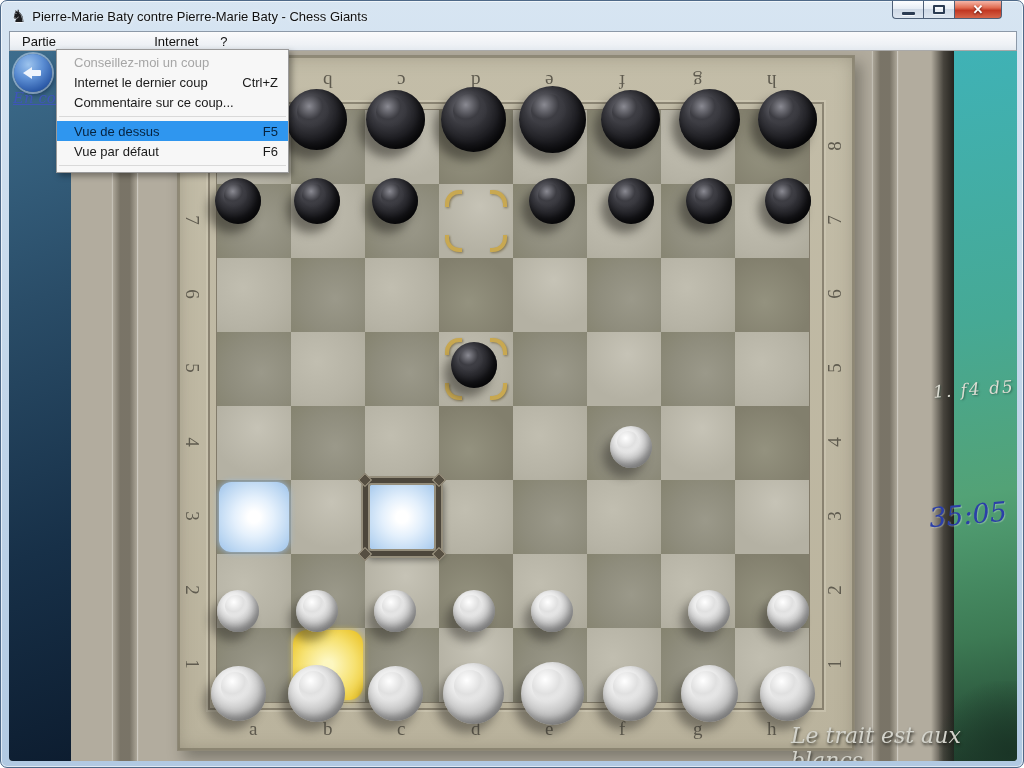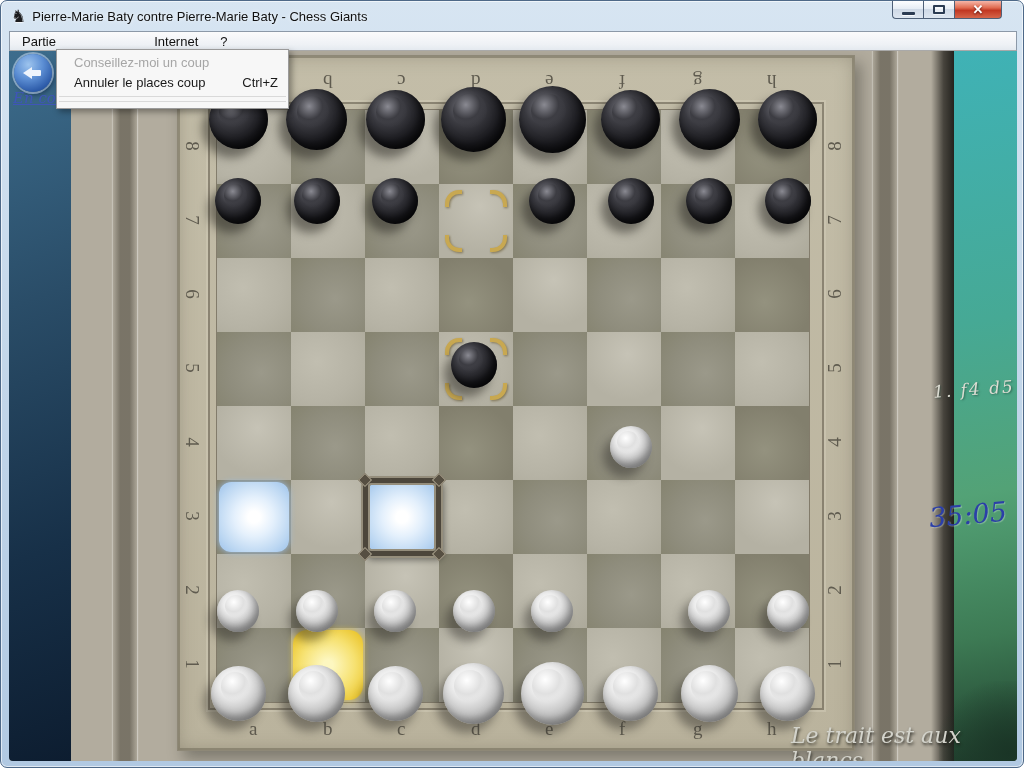--- a/index.html
+++ b/index.html
@@ -403,20 +403,31 @@
     <div class="scene-script txt-moves">1.  f4  d5</div>
     <div class="scene-script txt-clock">35:05</div>
     <div class="scene-script txt-turn">Le trait est aux blancs.</div>
   </div>
 
   <div class="dropdown" id="dropdown">
       <div class="menu-row disabled">
         <span>Conseillez-moi un coup</span>
       </div>
       <div class="menu-row">
-        <span>Annuler le places coup</span>
+        <span>Internet le dernier coup</span>
         <span class="shortcut">Ctrl+Z</span>
       </div>
+      <div class="menu-row">
+        <span>Commentaire sur ce coup...</span>
+      </div>
       <div class="menu-sep"></div>
+      <div class="menu-row highlighted">
+        <span>Vue de dessus</span>
+        <span class="shortcut">F5</span>
+      </div>
+      <div class="menu-row">
+        <span>Vue par défaut</span>
+        <span class="shortcut">F6</span>
+      </div>
       <div class="menu-sep"></div>
     </div>
 
 </div>
 
 </body></html>

